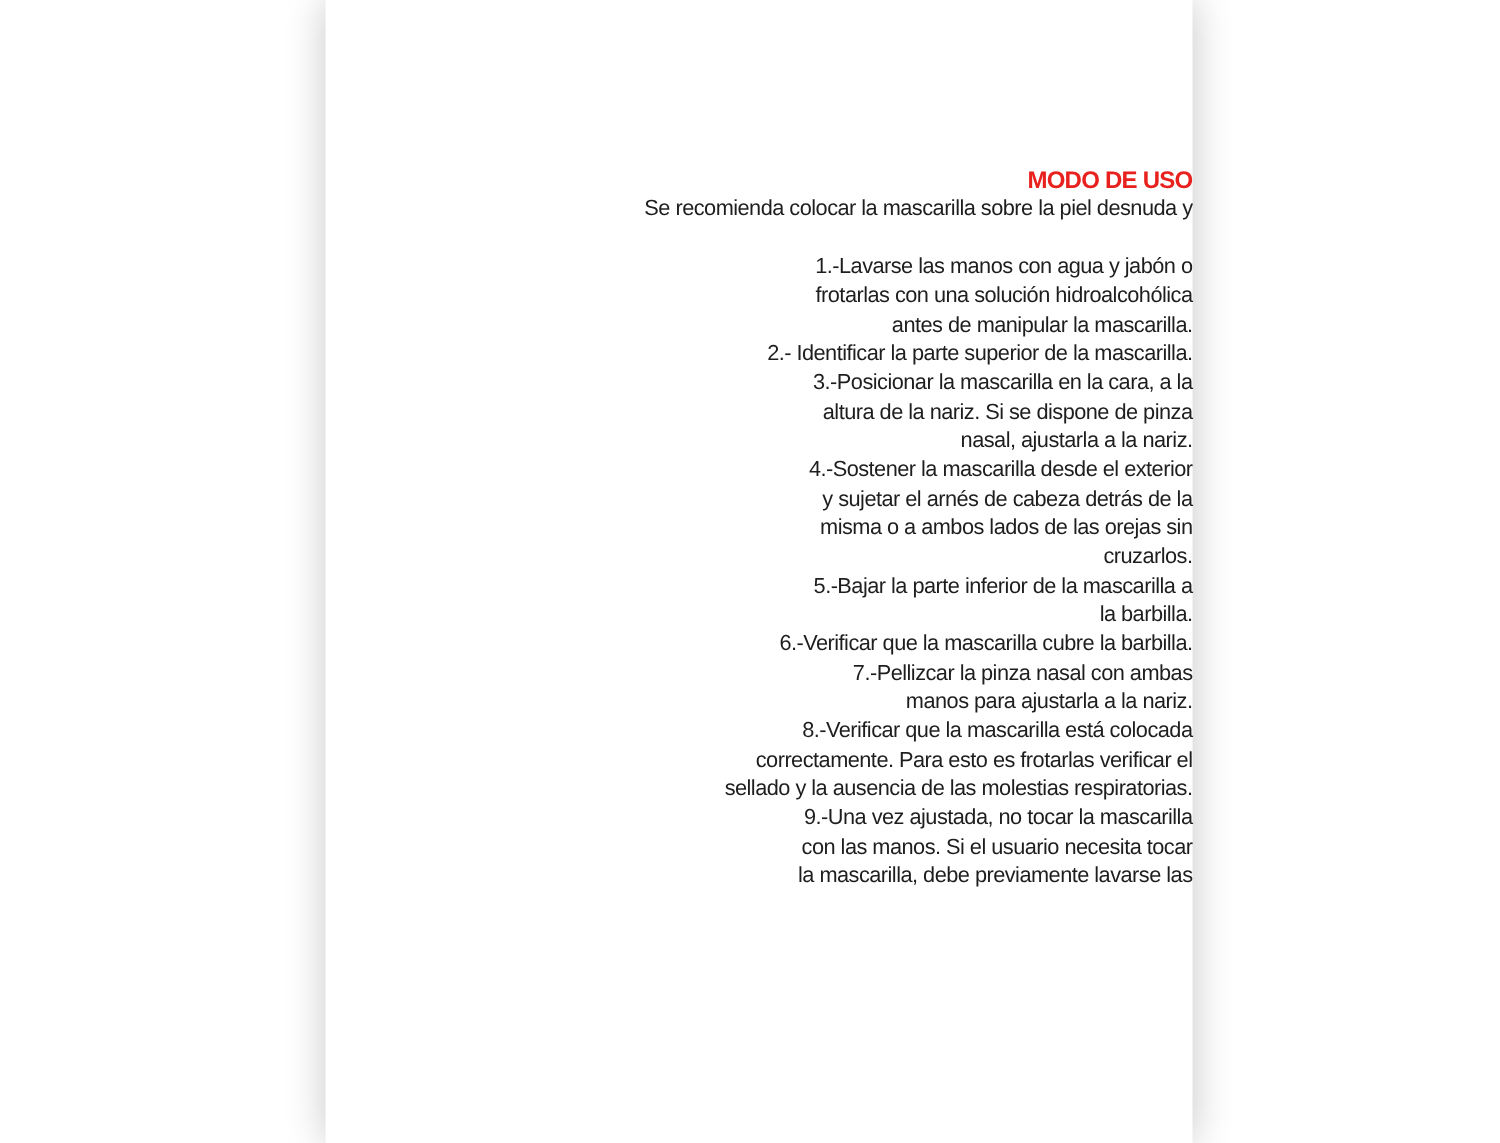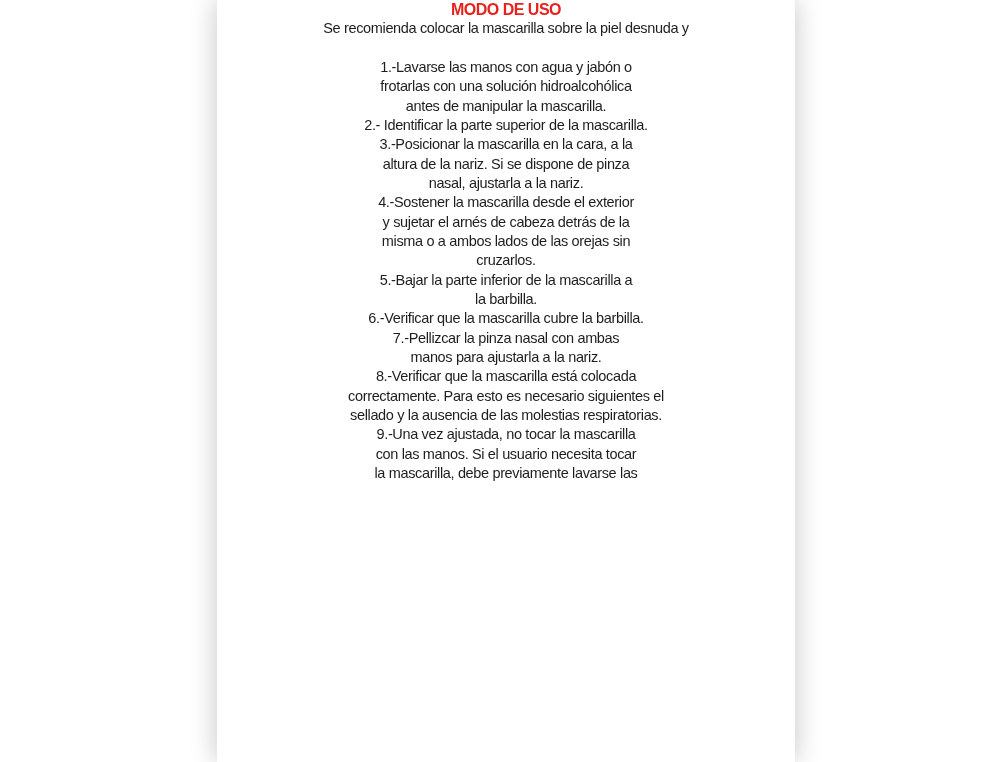--- a/index.html
+++ b/index.html
@@ -20,21 +20,22 @@
   .page {
     position: absolute;
     left: 217px;
     top: 0;
     width: 578px;
     height: 762px;
     background: #ffffff;
     box-shadow: 0 0 26px rgba(0, 0, 0, 0.23);
   }
   .content {
-    text-align: center;
+    padding-top: 111px;
+    text-align: right;
     color: #1e1e1e;
     font-size: 14.5px;
     line-height: 19.33px;
     letter-spacing: -0.35px;
   }
   .doc-title {
     color: #e8211e;
     font-weight: bold;
     font-size: 16px;
     letter-spacing: -0.5px;
@@ -68,21 +69,21 @@
           <div class="line">4.-Sostener la mascarilla desde el exterior</div>
           <div class="line">y sujetar el arnés de cabeza detrás de la</div>
           <div class="line">misma o a ambos lados de las orejas sin</div>
           <div class="line">cruzarlos.</div>
           <div class="line">5.-Bajar la parte inferior de la mascarilla a</div>
           <div class="line">la barbilla.</div>
           <div class="line">6.-Verificar que la mascarilla cubre la barbilla.</div>
           <div class="line">7.-Pellizcar la pinza nasal con ambas</div>
           <div class="line">manos para ajustarla a la nariz.</div>
           <div class="line">8.-Verificar que la mascarilla está colocada</div>
-          <div class="line">correctamente. Para esto es necesario siguientes el</div>
+          <div class="line">correctamente. Para esto es frotarlas verificar el</div>
           <div class="line">sellado y la ausencia de las molestias respiratorias.</div>
           <div class="line">9.-Una vez ajustada, no tocar la mascarilla</div>
           <div class="line">con las manos. Si el usuario necesita tocar</div>
           <div class="line">la mascarilla, debe previamente lavarse las</div>
         </div>
     </div>
   </div>
 </div>
 
 </body></html>

